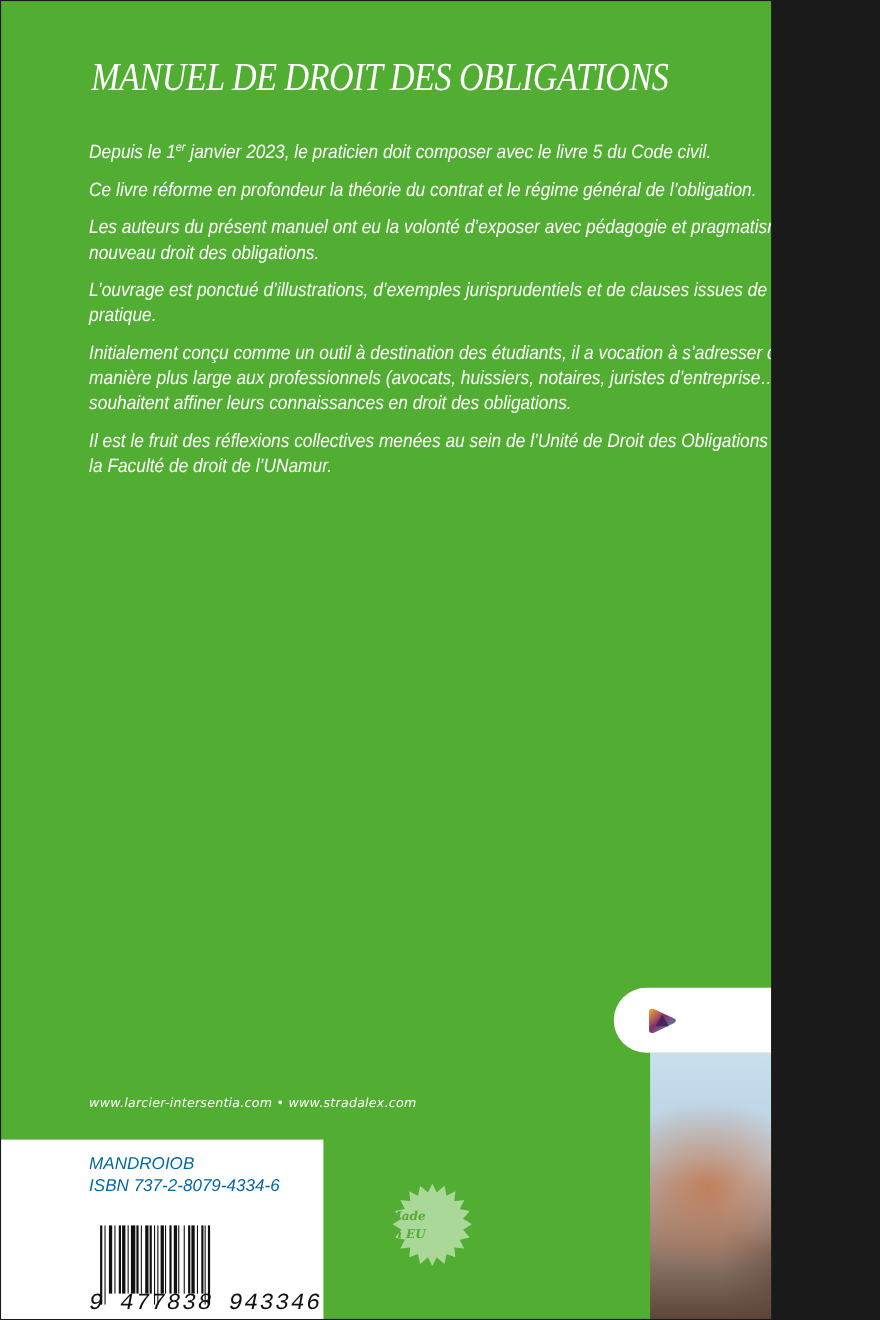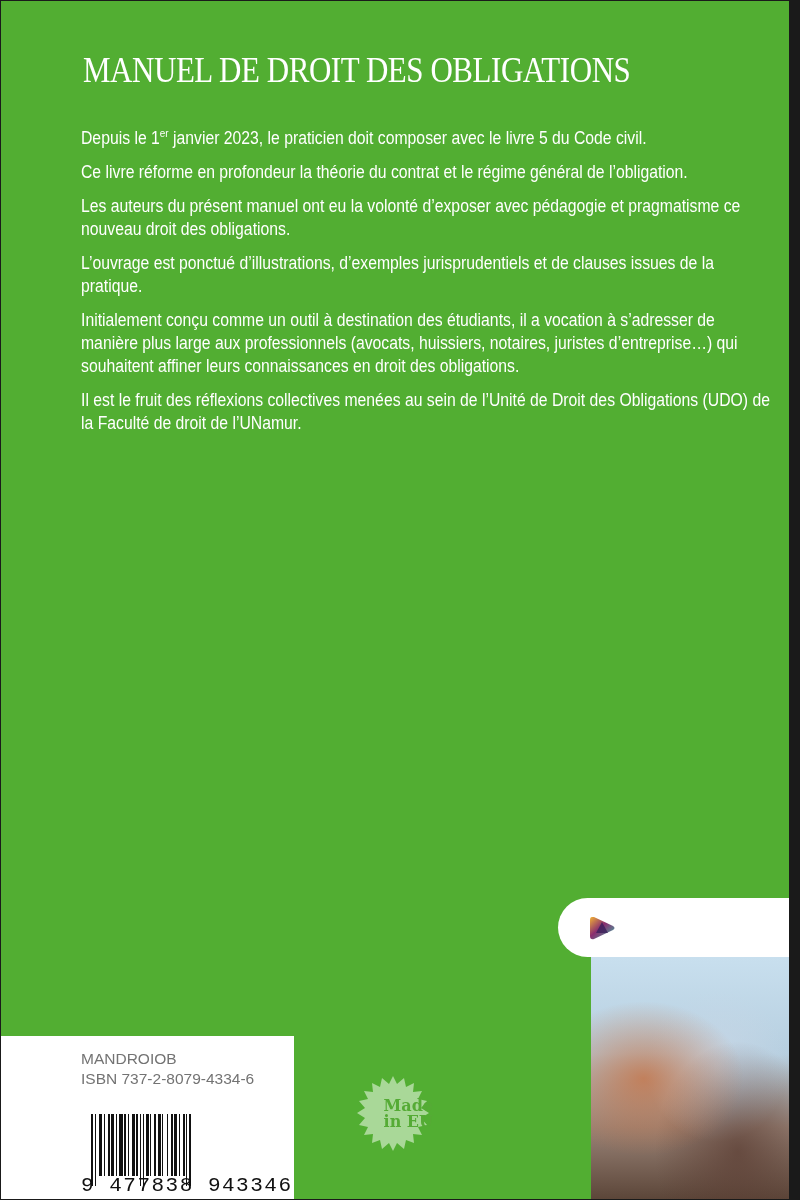--- a/index.html
+++ b/index.html
@@ -1,19 +1,19 @@
 <!DOCTYPE html>
 <html><head>
 <meta charset="utf-8">
 <style>
   html, body { margin: 0; padding: 0; }
   body { width: 800px; height: 1200px; overflow: hidden; background: #1a1a1a; }
   .cover {
-    position: absolute; left: 1px; top: 1px; width: 788px; height: 1198px;
-    background: #52ae32; overflow: hidden;
+    position: absolute; left: 1px; top: 1px; width: 700px; height: 1198px;
+    background: #52ae32; overflow: hidden; font-style: italic;
   }
   .title {
     position: absolute; left: 82px; top: 48px;
     font-family: "Liberation Serif", "DejaVu Serif", serif;
     font-size: 36px; color: #ffffff; letter-spacing: -0.5px;
     transform: scaleX(0.86); transform-origin: left center;
     white-space: nowrap;
   }
   .body {
     position: absolute; left: 80px; top: 126px; width: 690px;
@@ -49,39 +49,39 @@
     position: absolute; left: 80px; top: 994px;
     font-family: "DejaVu Sans", sans-serif; font-size: 11.5px; color: #ffffff;
     letter-spacing: 0.2px;
   }
   .barcode-box {
     position: absolute; left: 0; top: 1035px; width: 293px; height: 165px;
     background: #ffffff;
   }
   .bc-code, .bc-isbn {
     position: absolute; left: 80px;
-    font-family: "Liberation Sans", "DejaVu Sans", sans-serif; font-size: 15.5px; color: #737373;
+    font-family: "Liberation Sans", "DejaVu Sans", sans-serif; font-size: 15.5px; color: #0369a1;
   }
   .bc-code { top: 14px; }
   .bc-isbn { top: 34px; }
   .bars { position: absolute; left: 90px; top: 78px; height: 72px; display: flex; align-items: flex-start; }
   .bars span { display: block; background: #111; height: 62px; }
   .bars span.long { height: 72px; }
   .bars span.gap { background: transparent; }
   .bc-digits {
     position: absolute; left: 80px; top: 138px;
     font-family: "Liberation Mono", "DejaVu Sans Mono", monospace; font-size: 21px; color: #111;
     letter-spacing: 1.5px;
   }
   .made-eu {
     position: absolute; left: 352px; top: 1073px; width: 80px; height: 80px;
   }
   .made-eu-text {
-    position: absolute; left: 0; top: 24px; width: 80px; text-align: right;
-    font-family: "DejaVu Serif", serif; font-size: 16px; line-height: 16px; color: #55ab35; font-weight: bold;
+    position: absolute; left: 0; top: 24px; width: 80px; text-align: left;
+    font-family: "DejaVu Serif", serif; font-size: 11px; line-height: 16px; color: #55ab35; font-weight: bold;
   }
 </style>
 </head>
 <body>
 
 <div class="cover">
   <div class="title">MANUEL DE DROIT DES OBLIGATIONS</div>
 
   <div class="body">
     <p><span>Depuis le 1</span><sup>er</sup><span> janvier 2023, le praticien doit composer avec le livre 5 du Code civil.</span></p>
@@ -102,20 +102,21 @@
           <stop offset="0" stop-color="#f2b134"></stop>
           <stop offset="0.45" stop-color="#8a2d6f"></stop>
           <stop offset="1" stop-color="#3bb6a8"></stop>
         </linearGradient>
       </defs>
       <path d="M4 3 Q2 3 2 6 L2 22 Q2 26 6 25 L25 16 Q28 14 25 12 L6 3 Z" fill="url(#lg)"></path>
       <path d="M8 19 L14 8 L20 19 Z" fill="#3a1f5a" opacity="0.8"></path>
     </svg>
   </div>
 
+  <div class="url">www.larcier-intersentia.com • www.stradalex.com</div>
 
   <div class="barcode-box">
     <div class="bc-code">MANDROIOB</div>
     <div class="bc-isbn">ISBN 737-2-8079-4334-6</div>
     <div class="bars">
       <span class="long" style="width:2px"></span>
         <span class="gap" style="width:2px"></span>
         <span class="long" style="width:1px"></span>
         <span class="gap" style="width:3px"></span>
       <span style="width:3px"></span>

